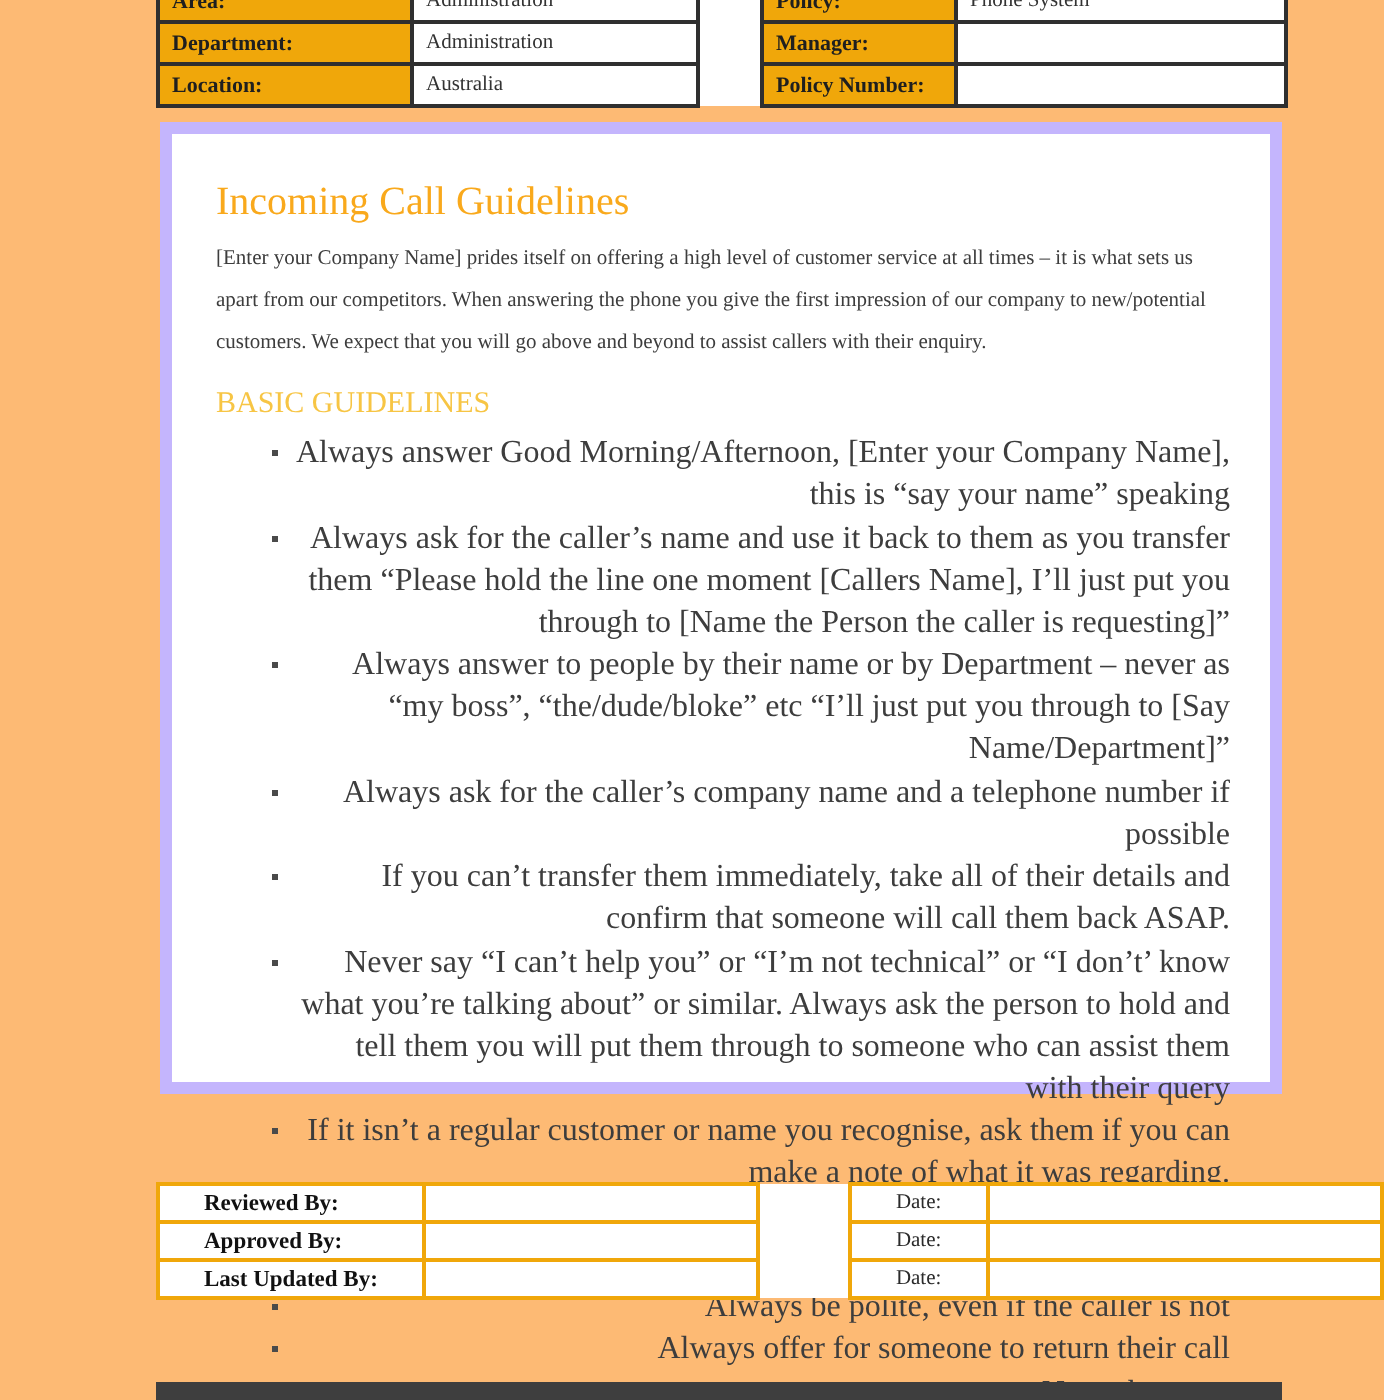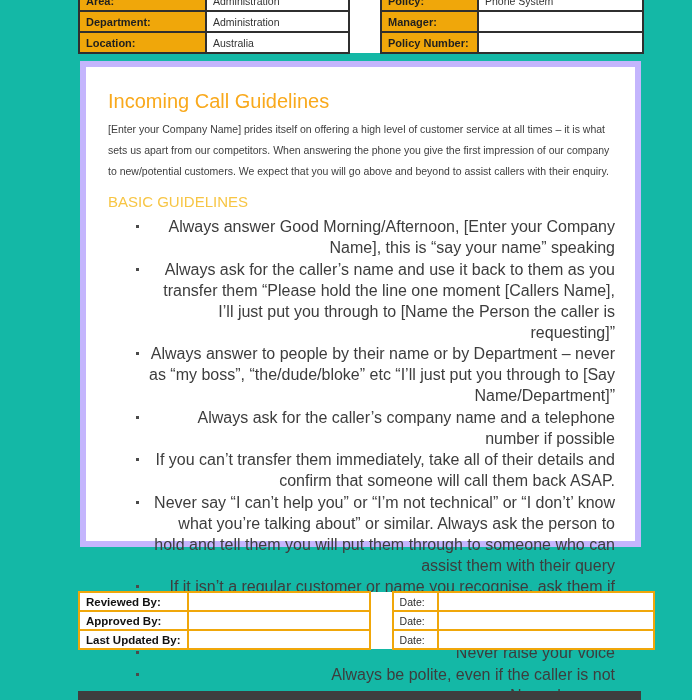--- a/index.html
+++ b/index.html
@@ -1,17 +1,17 @@
 <!DOCTYPE html>
 <html><head>
 <meta charset="utf-8">
 <style>
   html,body{margin:0;padding:0;background:#fff;}
-  .page{position:relative;width:692px;height:700px;background:#14b8a6;overflow:hidden;
-        font-family:Liberation Sans, sans-serif;color:#3d3d3d;}
+  .page{position:relative;width:692px;height:700px;background:#fdba74;overflow:hidden;
+        font-family:Liberation Serif, serif;color:#3d3d3d;}
 
   
   table.info{position:absolute;left:78px;top:-11px;border-collapse:collapse;table-layout:fixed;}
   table.info td{height:19px;padding:0 6px;vertical-align:middle;font-size:11px;overflow:hidden;white-space:nowrap;}
   table.info td.lbl{background:#F0A70A;font-weight:bold;color:#1f1f1f;border:2px solid #2f2f2f;}
   table.info td.val{background:#fff;color:#333;border:2px solid #2f2f2f;font-size:10.5px;}
   table.info td.sp{border:none;border-left:2px solid #2f2f2f;border-right:2px solid #2f2f2f;background:#fff;}
 
   
   .content-box{position:absolute;left:80px;top:61px;width:561px;height:486px;
@@ -19,21 +19,21 @@
   h1.doc-title{margin:22px 0 0 0;font-size:20px;line-height:24px;font-weight:normal;color:#F9A91C;}
   p.intro{margin:6px 0 0 0;font-size:10.5px;line-height:21px;color:#3d3d3d;}
   h2.sec{margin:12px 0 0 0;font-size:15px;line-height:16px;font-weight:normal;color:#F7C544;}
   h2.sec2{margin:2px 0 0 0;}
   ul.blist{margin:6px 0 0 0;padding:0 0 0 39px;list-style:none;}
   ul.blist li{position:relative;font-size:16px;line-height:21px;color:#3d3d3d;margin:0 0 0.5px 0;text-align:right;}
   ul.blist li::before{content:"";position:absolute;left:-11px;top:9px;width:3px;height:3px;background:#4a4a4a;}
 
   
   table.signoff{position:absolute;left:78px;top:591px;border-collapse:collapse;table-layout:fixed;}
-  table.signoff td{height:17px;padding:0 6px;vertical-align:middle;background:#fff;
+  table.signoff td{height:17px;padding:0 22px;vertical-align:middle;background:#fff;
                    border:2px solid #F0A70A;overflow:hidden;white-space:nowrap;margin-left:44px;}
   table.signoff td.slbl{font-weight:bold;color:#111;font-size:11.5px;}
   table.signoff td.sval{font-size:10.5px;color:#333;}
   table.signoff td.dlbl{font-size:10.5px;color:#2b2b2b;}
   table.signoff td.ssp{border-top:none;border-bottom:none;border-left:2px solid #F0A70A;border-right:2px solid #F0A70A;}
 
   
   .footer-bar{position:absolute;left:78px;top:691px;width:563px;height:9px;background:#3E3E3E;}
 </style>
 </head>
@@ -85,20 +85,21 @@
           <li>Always answer to people by their name or by Department – never as “my boss”, “the/dude/bloke” etc “I’ll just put you through to [Say Name/Department]”</li>
           <li>Always ask for the caller’s company name and a telephone number if possible</li>
           <li>If you can’t transfer them immediately, take all of their details and confirm that someone will call them back ASAP.</li>
           <li>Never say “I can’t help you” or “I’m not technical” or “I don’t’ know what you’re talking about” or similar. Always ask the person to hold and tell them you will put them through to someone who can assist them with their query</li>
           <li>If it isn’t a regular customer or name you recognise, ask them if you can make a note of what it was regarding.</li>
         </ul>
         <h2 class="sec sec2">IMPORTANT</h2>
         <ul class="blist">
           <li>Never raise your voice</li>
           <li>Always be polite, even if the caller is not</li>
+          <li>Always offer for someone to return their call</li>
           <li>Never hang up</li>
           <li>Remain professional at all times</li>
         </ul>
       </div>
   </div>
 
   <table class="signoff">
     <colgroup>
       <col style="width:97px">
         <col style="width:182px">

